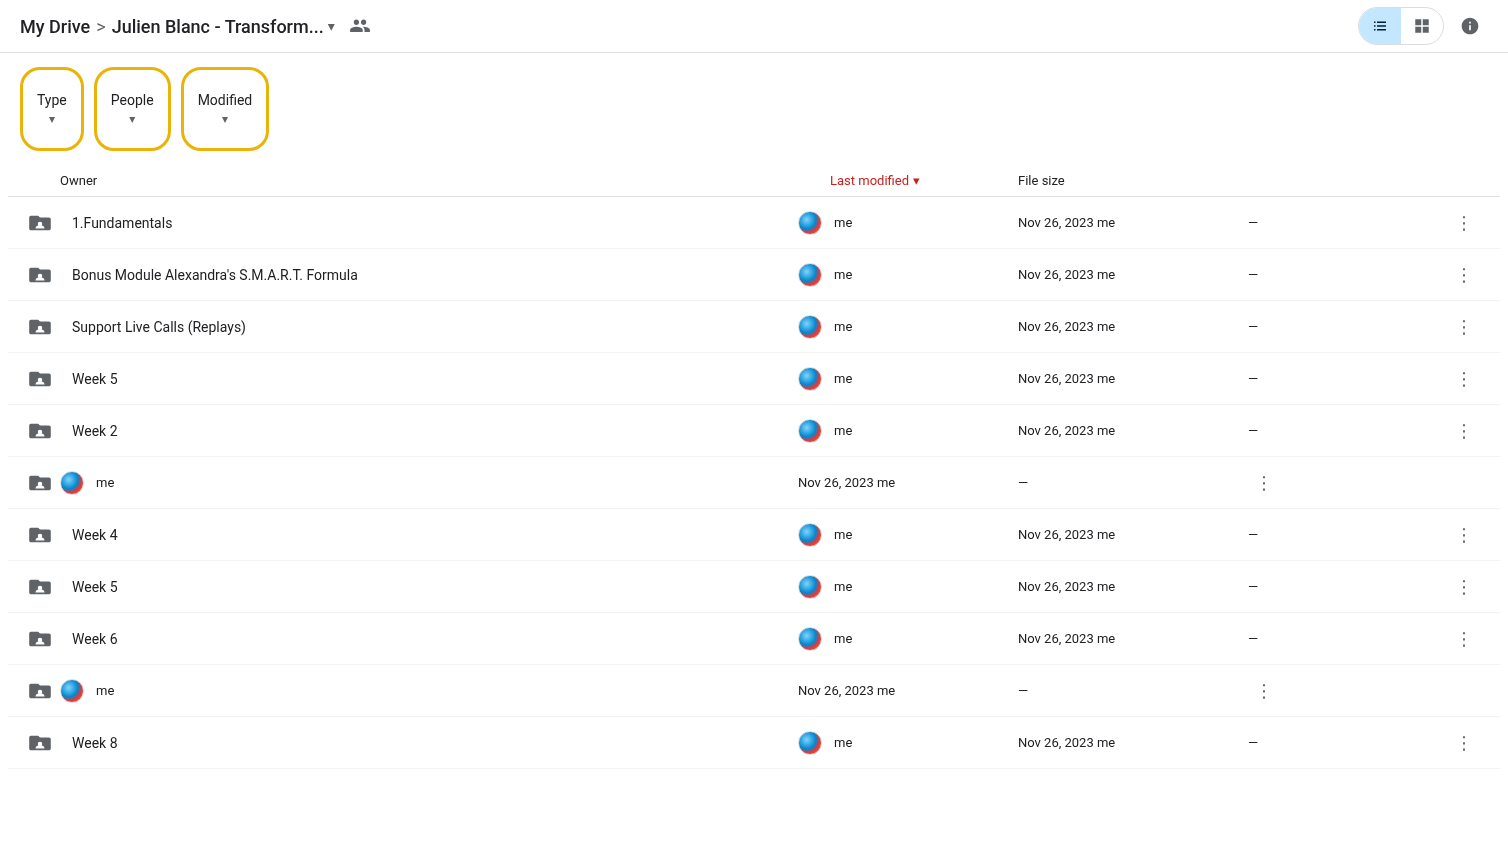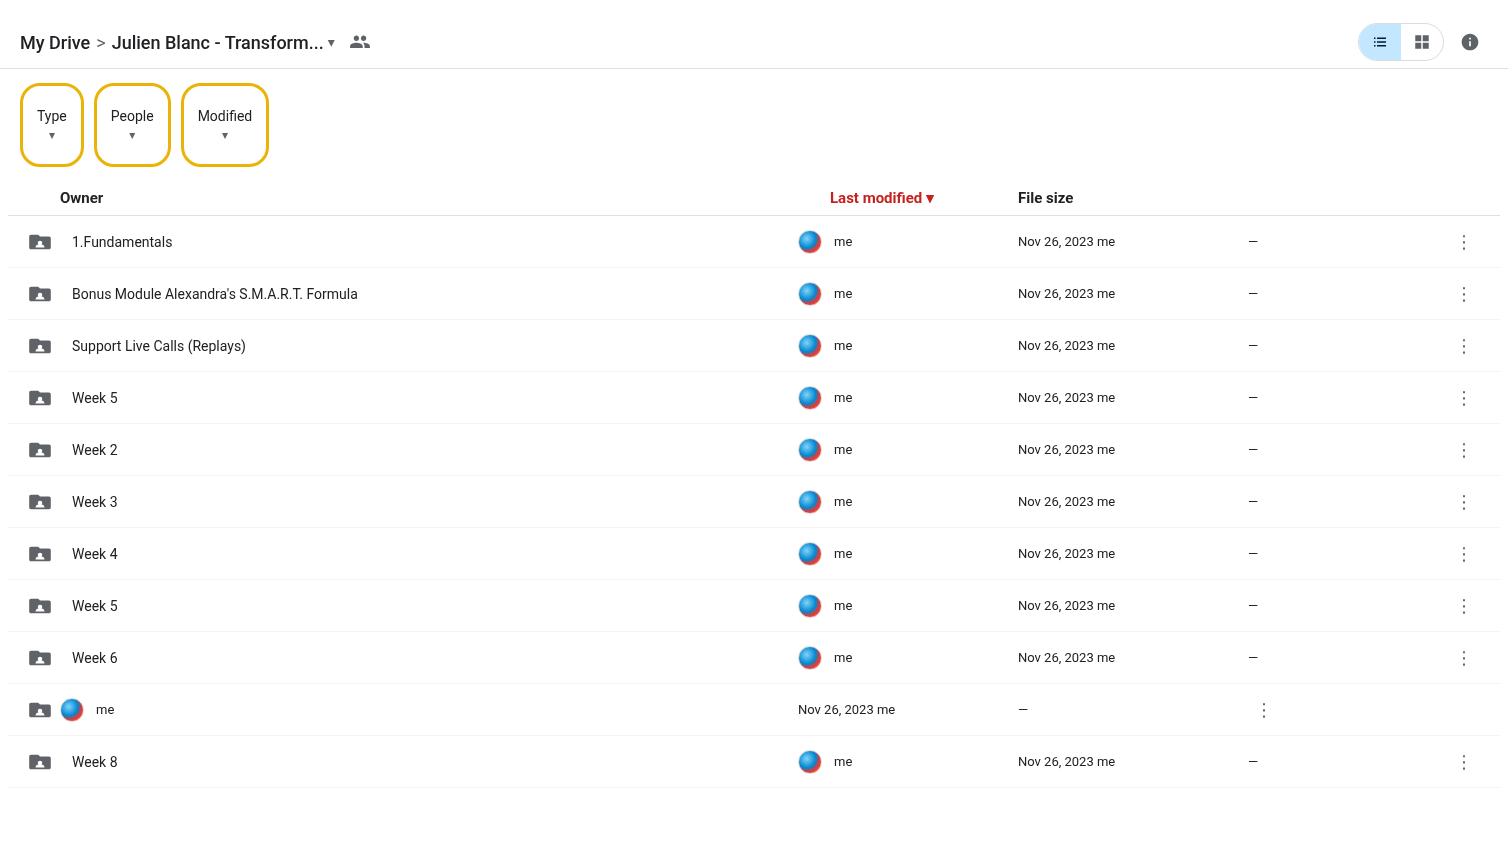--- a/index.html
+++ b/index.html
@@ -10,21 +10,20 @@
       font-size: 14px;
     }
 
     
     .header {
       display: flex;
       align-items: center;
       padding: 26px 20px;
       border-bottom: 1px solid #e0e0e0;
       height: 48px;
-      margin-top: 16px;
     }
     .breadcrumb {
       display: flex;
       align-items: center;
       gap: 6px;
       flex: 1;
     }
     .breadcrumb-my-drive {
       font-size: 18px;
       font-weight: 500;
@@ -135,22 +134,22 @@
       display: flex;
       align-items: center;
       gap: 6px;
       font-size: 13px;
       font-weight: 500;
       color: #202124;
       cursor: pointer;
     }
     .col-sort-arrow { color: #5f6368; font-size: 12px; }
     .col-header {
-      font-size: 15px;
-      font-weight: 700;
+      font-size: 13px;
+      font-weight: 400;
       color: #202124;
     }
     .col-header.sortable {
       display: flex;
       align-items: center;
       gap: 4px;
       cursor: pointer;
       margin-left: 32px;
     }
     .col-header.red { color: #c5221f; }
@@ -385,21 +384,20 @@
     <button class="row-more" title="More options">⋮</button>
   </div>
       <div class="table-row">
     <div class="row-icon">
       <svg class="folder-svg" viewBox="0 0 24 20" fill="none" xmlns="http://www.w3.org/2000/svg">
     <path d="M10 2H2C0.9 2 0 2.9 0 4v12c0 1.1.9 2 2 2h20c1.1 0 2-.9 2-2V6c0-1.1-.9-2-2-2h-10L10 2z" fill="#5f6368"></path>
     <circle cx="12" cy="11" r="2.5" fill="white"></circle>
     <path d="M7 16c0-2.5 2.2-3.5 5-3.5s5 1 5 3.5" fill="white"></path>
   </svg>
     </div>
-    <div class="row-name">Week 3</div>
     <div class="row-owner">
       <div class="avatar-img" style="background: radial-gradient(circle at 35% 35%, #81d4fa 0%, #0288d1 45%, #e53935 65%, #ff7043 100%);"></div>
       <span>me</span>
     </div>
     <div class="row-modified">Nov 26, 2023 me</div>
     <div class="row-size">—</div>
     <button class="row-more" title="More options">⋮</button>
   </div>
       <div class="table-row">
     <div class="row-icon">

